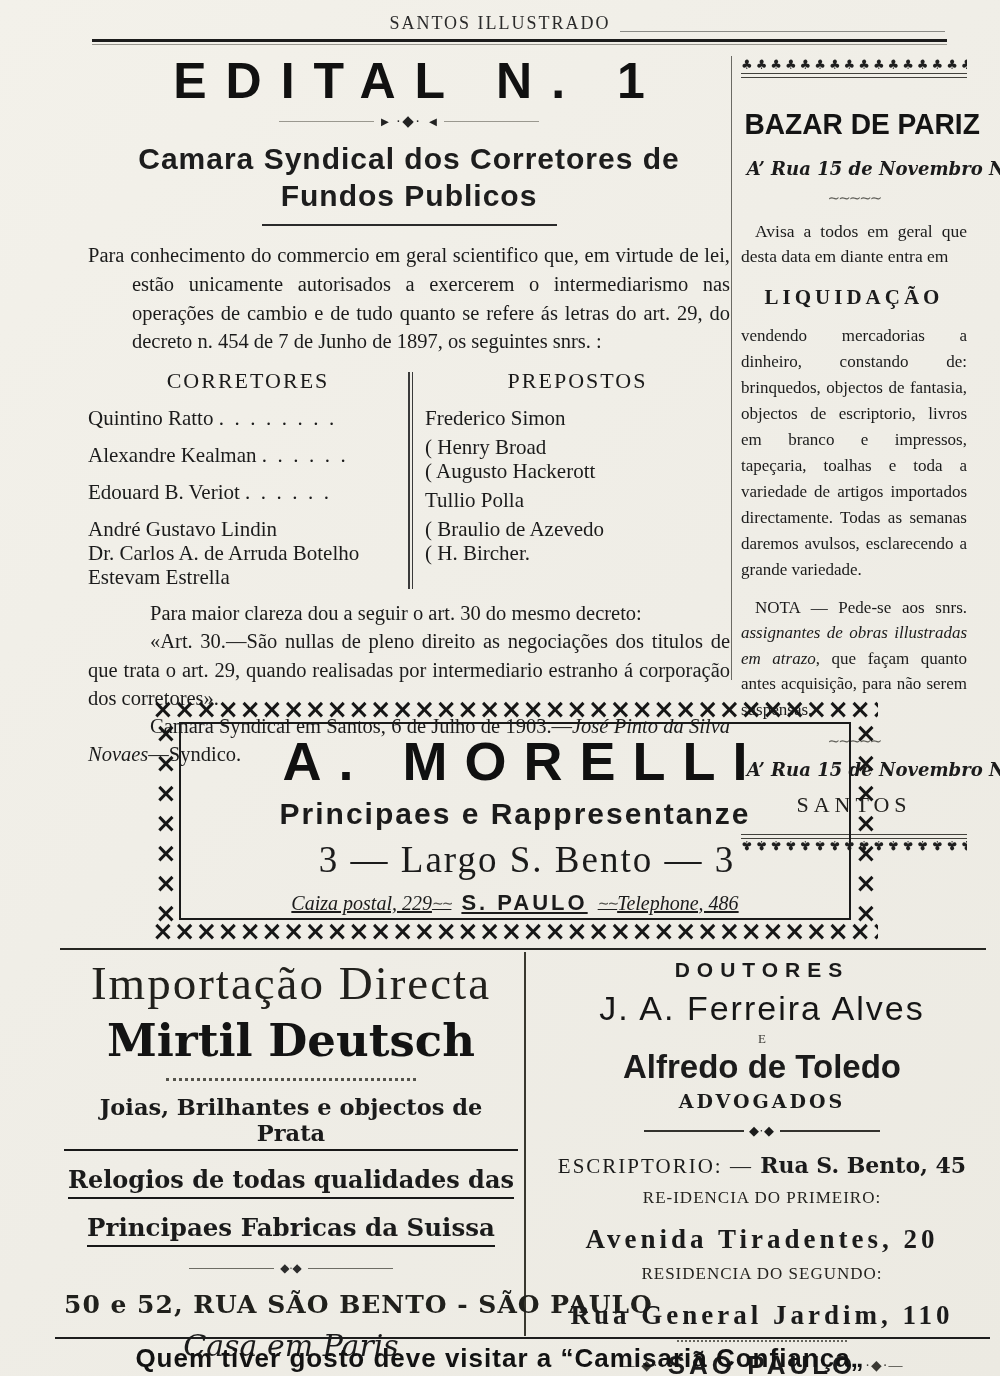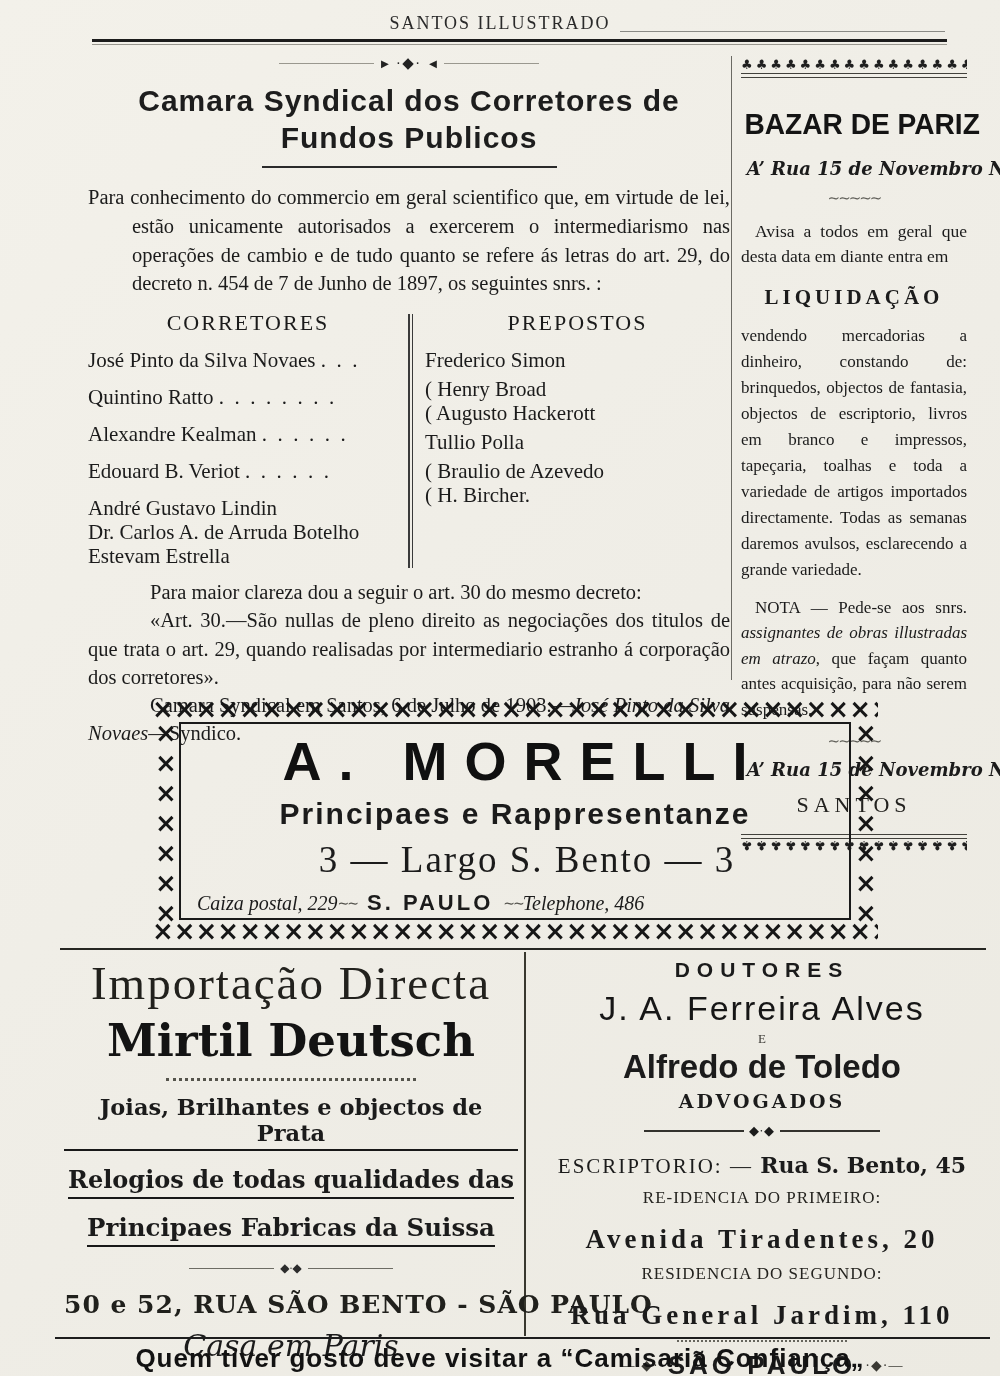--- a/index.html
+++ b/index.html
@@ -66,21 +66,21 @@
   .m-top { top:0; } .m-bot { bottom:0; }
   .m-side { position:absolute; top:20px; bottom:20px; width:26px;
     writing-mode:vertical-rl; line-height:24px; overflow:hidden; }
   .m-left { left:0; } .m-right { right:0; }
   .m-inner { position:absolute; inset:24px 27px; border:2px solid #1a1a1a; text-align:center; }
   .m-name { font-family:"Liberation Sans", sans-serif; font-weight:900; font-size:54px;
     letter-spacing:17px; text-indent:17px; margin-top:6px; color:#101010; }
   .m-line2 { font-family:"Liberation Sans", sans-serif; font-weight:700; font-size:30px;
     letter-spacing:2px; margin-top:5px; }
   .m-line3 { font-size:37px; letter-spacing:2px; margin-top:7px; font-family:"Liberation Serif", serif;padding-left:24px; }
-  .m-row { display:flex; justify-content:flex-start; align-items:center; padding:9px 16px 0; }
+  .m-row { display:flex; justify-content:center; align-items:center; padding:9px 16px 0;text-decoration:underline; }
   .m-it { font-style:italic; font-size:20px; }
   .m-city-wrap { display:flex; align-items:center; gap:10px; }
   .m-city { font-family:"Liberation Sans", sans-serif; font-weight:800; font-size:22px; letter-spacing:3px; }
   .m-sq { color:#55544e; font-size:14px; letter-spacing:-2px; }
   
   .rule-mid { position:absolute; top:948px; left:60px; width:926px; height:2px; background:#262622; }
   .v-div { position:absolute; left:524px; top:952px; width:2px; height:384px; background:#39382f; }
   .ad-left { position:absolute; left:64px; top:956px; width:454px; text-align:center; }
   .imp { font-size:47px; letter-spacing:2px; color:#22211d; }
   .mirtil { font-family:"DejaVu Serif", serif; font-weight:700; font-size:45px; margin-top:4px; color:#131313; }
@@ -123,35 +123,35 @@
 <body>
 
 <div class="page">
 
   <div class="masthead">SANTOS ILLUSTRADO</div>
   <div class="mast-line"></div>
   <div class="rule-top-a"></div>
   <div class="rule-top-b"></div>
 
   <div class="main">
+    <div class="edital-title">EDITAL N. 1</div>
     <div class="arrow-orn">
       <span class="ln"></span>
       <span class="g">►</span>
       <span class="g mid">∙◆∙</span>
       <span class="g">◄</span>
       <span class="ln"></span>
     </div>
     <div class="edital-sub">Camara Syndical dos Corretores de Fundos Publicos</div>
     <div class="sub-rule"></div>
     <p class="intro">Para conhecimento do commercio em geral scientifico que, em virtude de lei, estão unicamente autorisados a exercerem o intermediarismo nas operações de cambio e de tudo quanto se refere ás letras do art. 29, do decreto n. 454 de 7 de Junho de 1897, os seguintes snrs. :</p>
 
     <div class="lists">
       <div class="corr-col">
         <div class="list-h">CORRETORES</div>
-        <div class="li tall">José Pinto da Silva Novaes .  .  .</div>
         <div class="li tall">Quintino Ratto .  .  .  .  .  .  .  .</div>
         <div class="li tall">Alexandre Kealman .  .  .  .  .  .</div>
         <div class="li tall">Edouard B. Veriot .  .  .  .  .  .</div>
         <div class="li short">André Gustavo Lindin</div>
         <div class="li short">Dr. Carlos A. de Arruda Botelho</div>
         <div class="li short">Estevam Estrella</div>
       </div>
       <div class="col-divider"></div>
       <div class="prep-col">
         <div class="list-h">PREPOSTOS</div>

